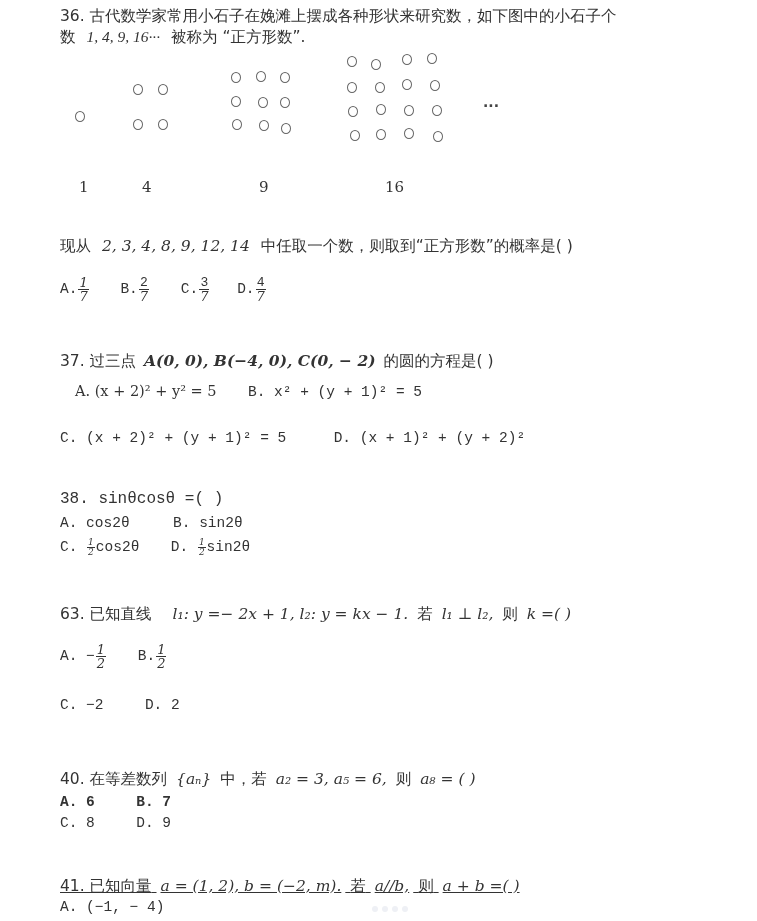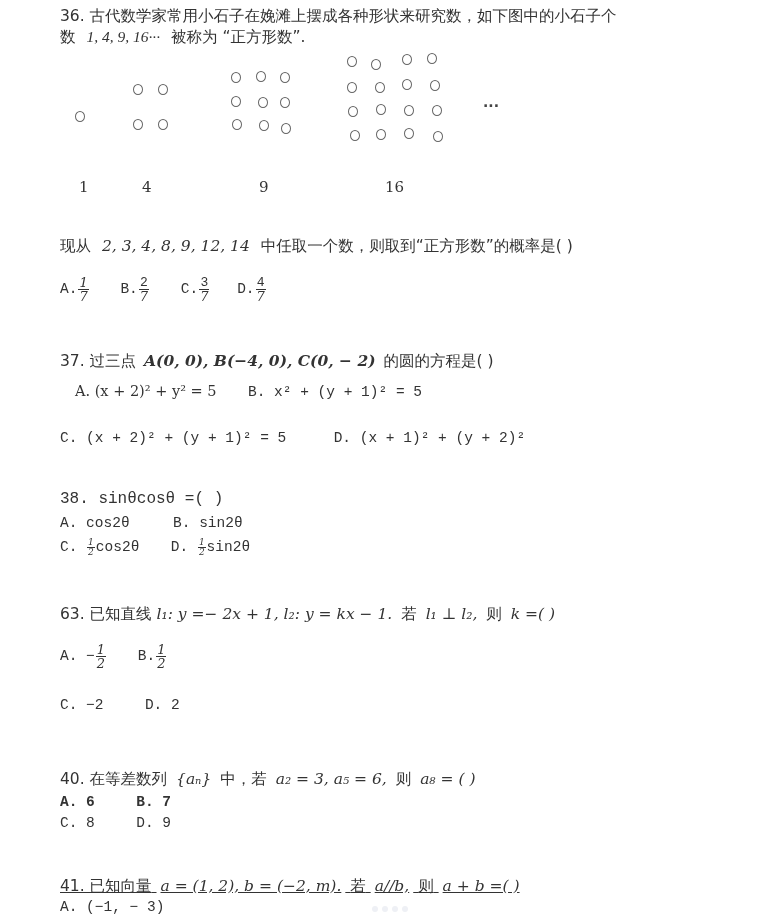--- a/index.html
+++ b/index.html
@@ -127,21 +127,21 @@
   </span>
   <span style="display:inline-block; width:14px;"></span>
   <span>
     <span>D.</span>
     <span class="frac smallfrac m"><span class="num">1</span><span class="den">2</span></span><span>sin2θ</span>
   </span>
 </div>
 
 <div class="abs q" style="left:60px; top:604px;">
   <span>63.  已知直线</span>
-  <span class="m" style="margin-left:0;">l₁: y =− 2x + 1, l₂: y = kx − 1.</span>
+  <span class="m" style="margin-left:16px;">l₁: y =− 2x + 1, l₂: y = kx − 1.</span>
   <span style="margin:0 4px;">若</span>
   <span class="m">l₁ ⊥ l₂,</span>
   <span style="margin:0 4px;">则</span>
   <span class="m">k =(      )</span>
 </div>
 <div class="abs opt" style="left:60px; top:643px;">
   <span style="display:inline-block; margin-right:22px;">
     <span>A. −</span><span class="frac m"><span class="num">1</span><span class="den">2</span></span>
   </span>
   <span style="display:inline-block;">
@@ -174,17 +174,17 @@
 </div>
 
 <div class="abs q" style="left:60px; top:876px;text-decoration:underline;">
   <span>41.  已知向量</span>
   <span class="m" style="margin:0 4px;">a = (1, 2), b = (−2, m).</span>
   <span>若</span>
   <span class="m" style="margin:0 4px;">a//b,</span>
   <span>则</span>
   <span class="m" style="margin-left:4px;">a + b =(      )</span>
 </div>
-<div class="abs opt" style="left:60px; top:899px;">A.  (−1, − 3)</div>
+<div class="abs opt" style="left:60px; top:899px;">A.  (−1, − 4)</div>
 
 <div class="dots">
   <span></span><span></span><span></span><span></span>
 </div>
 
 </body></html>

